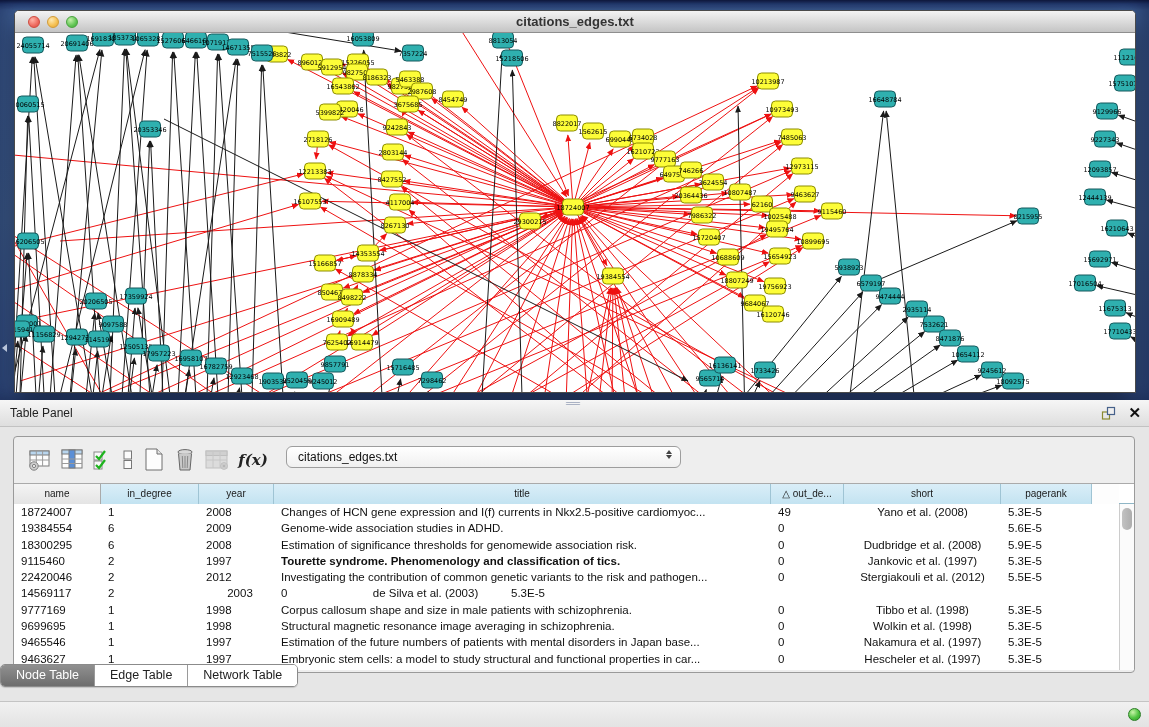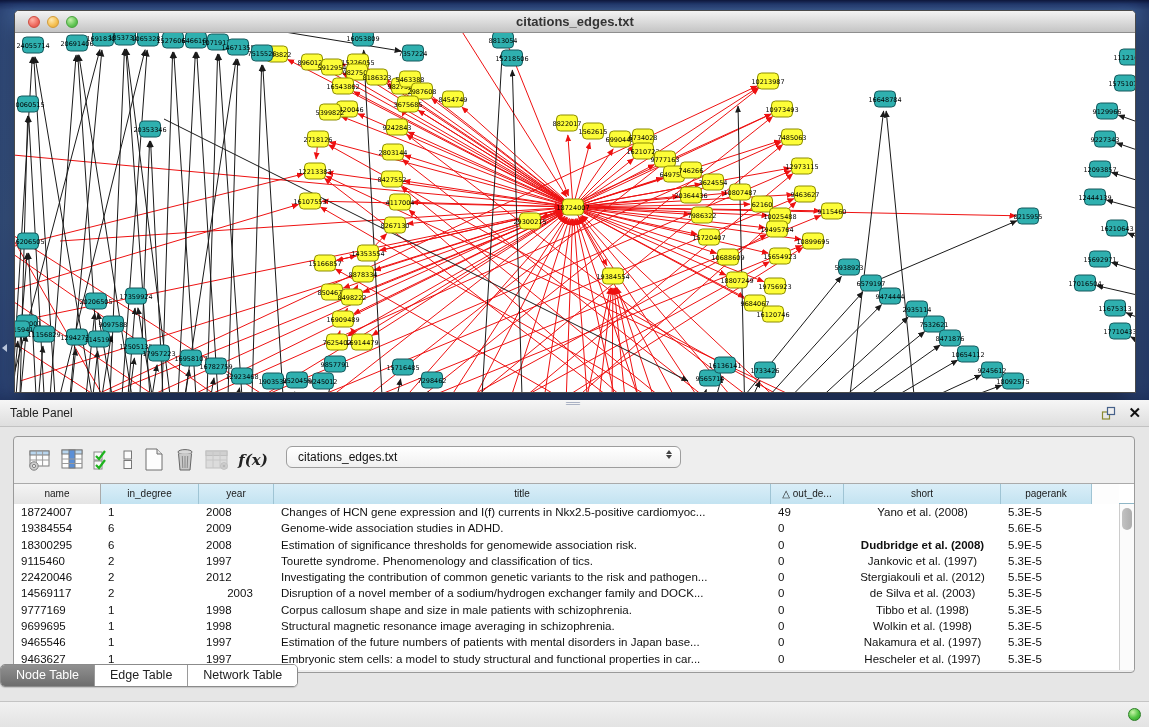--- a/index.html
+++ b/index.html
@@ -666,46 +666,45 @@
             <div class="tcell" style="width: 73px;">0</div>
             <div class="tcell center" style="width: 157px; margin-top: 48px;">Franke et al. (2009)</div>
             <div class="tcell" style="width: 91px;">5.6E-5</div>
           </div>
           <div class="trow">
             <div class="tcell" style="width: 87px;">18300295</div>
             <div class="tcell" style="width: 98px;">6</div>
             <div class="tcell" style="width: 75px;">2008</div>
             <div class="tcell" style="width: 497px;">Estimation of significance thresholds for genomewide association risk.</div>
             <div class="tcell" style="width: 73px;">0</div>
-            <div class="tcell center" style="width: 157px; font-weight: bold;">Dudbridge et al. (2008)</div>
+            <div class="tcell center" style="width: 157px;">Dudbridge et al. (2008)</div>
             <div class="tcell" style="width: 91px;">5.9E-5</div>
           </div>
           <div class="trow">
             <div class="tcell" style="width: 87px;">9115460</div>
             <div class="tcell" style="width: 98px;">2</div>
             <div class="tcell" style="width: 75px;">1997</div>
-            <div class="tcell" style="width: 497px;">Tourette syndrome. Phenomenology and classification of tics.</div>
+            <div class="tcell" style="width: 497px; font-weight: bold;">Tourette syndrome. Phenomenology and classification of tics.</div>
             <div class="tcell" style="width: 73px;">0</div>
             <div class="tcell center" style="width: 157px;">Jankovic et al. (1997)</div>
             <div class="tcell" style="width: 91px;">5.3E-5</div>
           </div>
           <div class="trow">
             <div class="tcell" style="width: 87px;">22420046</div>
             <div class="tcell" style="width: 98px;">2</div>
             <div class="tcell" style="width: 75px;">2012</div>
             <div class="tcell" style="width: 497px;">Investigating the contribution of common genetic variants to the risk and pathogen...</div>
             <div class="tcell" style="width: 73px;">0</div>
             <div class="tcell center" style="width: 157px;">Stergiakouli et al. (2012)</div>
             <div class="tcell" style="width: 91px;">5.5E-5</div>
           </div>
           <div class="trow">
             <div class="tcell" style="width: 87px;">14569117</div>
             <div class="tcell" style="width: 98px;">2</div>
             <div class="tcell" style="width: 75px; text-align: center;">2003</div>
-            <div class="tcell" style="width: 497px;">Disruption of a novel member of a sodium/hydrogen exchanger family and DOCK...</div>
             <div class="tcell" style="width: 73px;">0</div>
             <div class="tcell center" style="width: 157px;">de Silva et al. (2003)</div>
             <div class="tcell" style="width: 91px;">5.3E-5</div>
           </div>
           <div class="trow">
             <div class="tcell" style="width: 87px;">9777169</div>
             <div class="tcell" style="width: 98px;">1</div>
             <div class="tcell" style="width: 75px;">1998</div>
             <div class="tcell" style="width: 497px;">Corpus callosum shape and size in male patients with schizophrenia.</div>
             <div class="tcell" style="width: 73px;">0</div>

